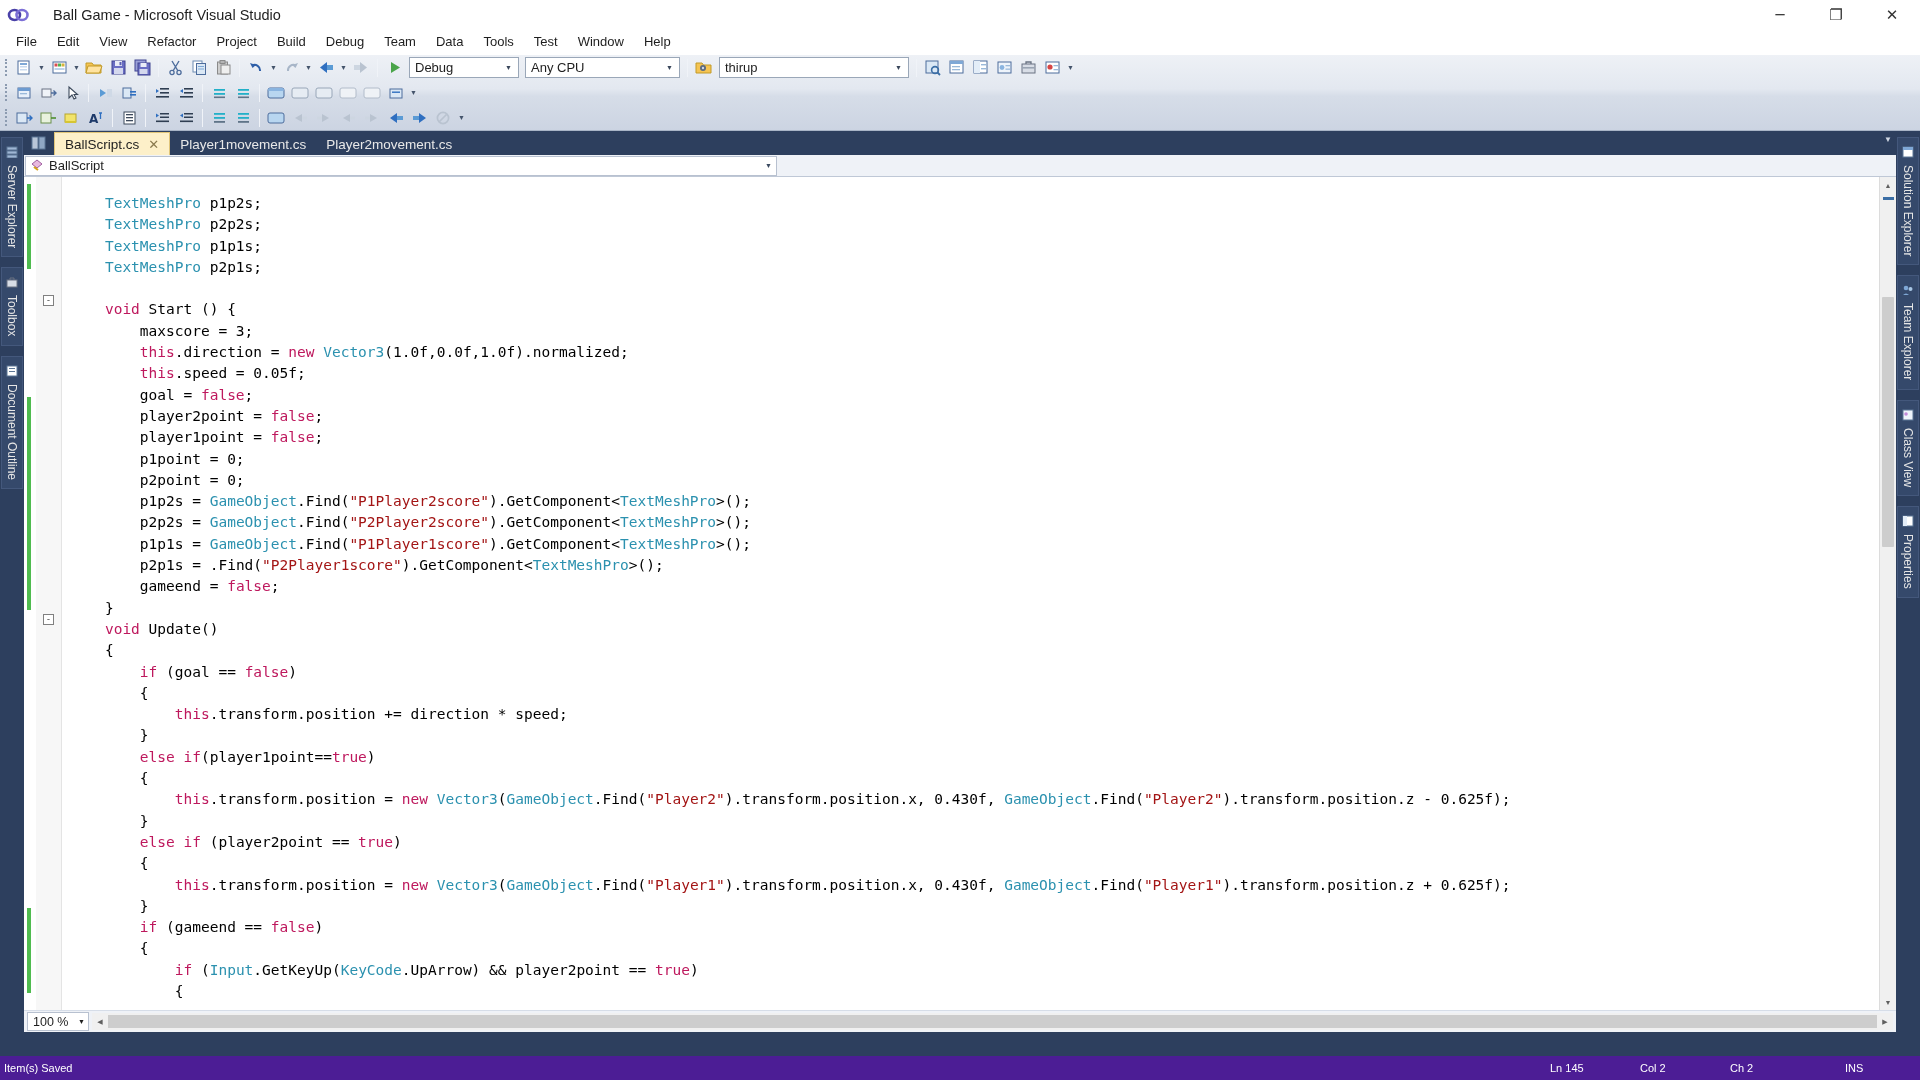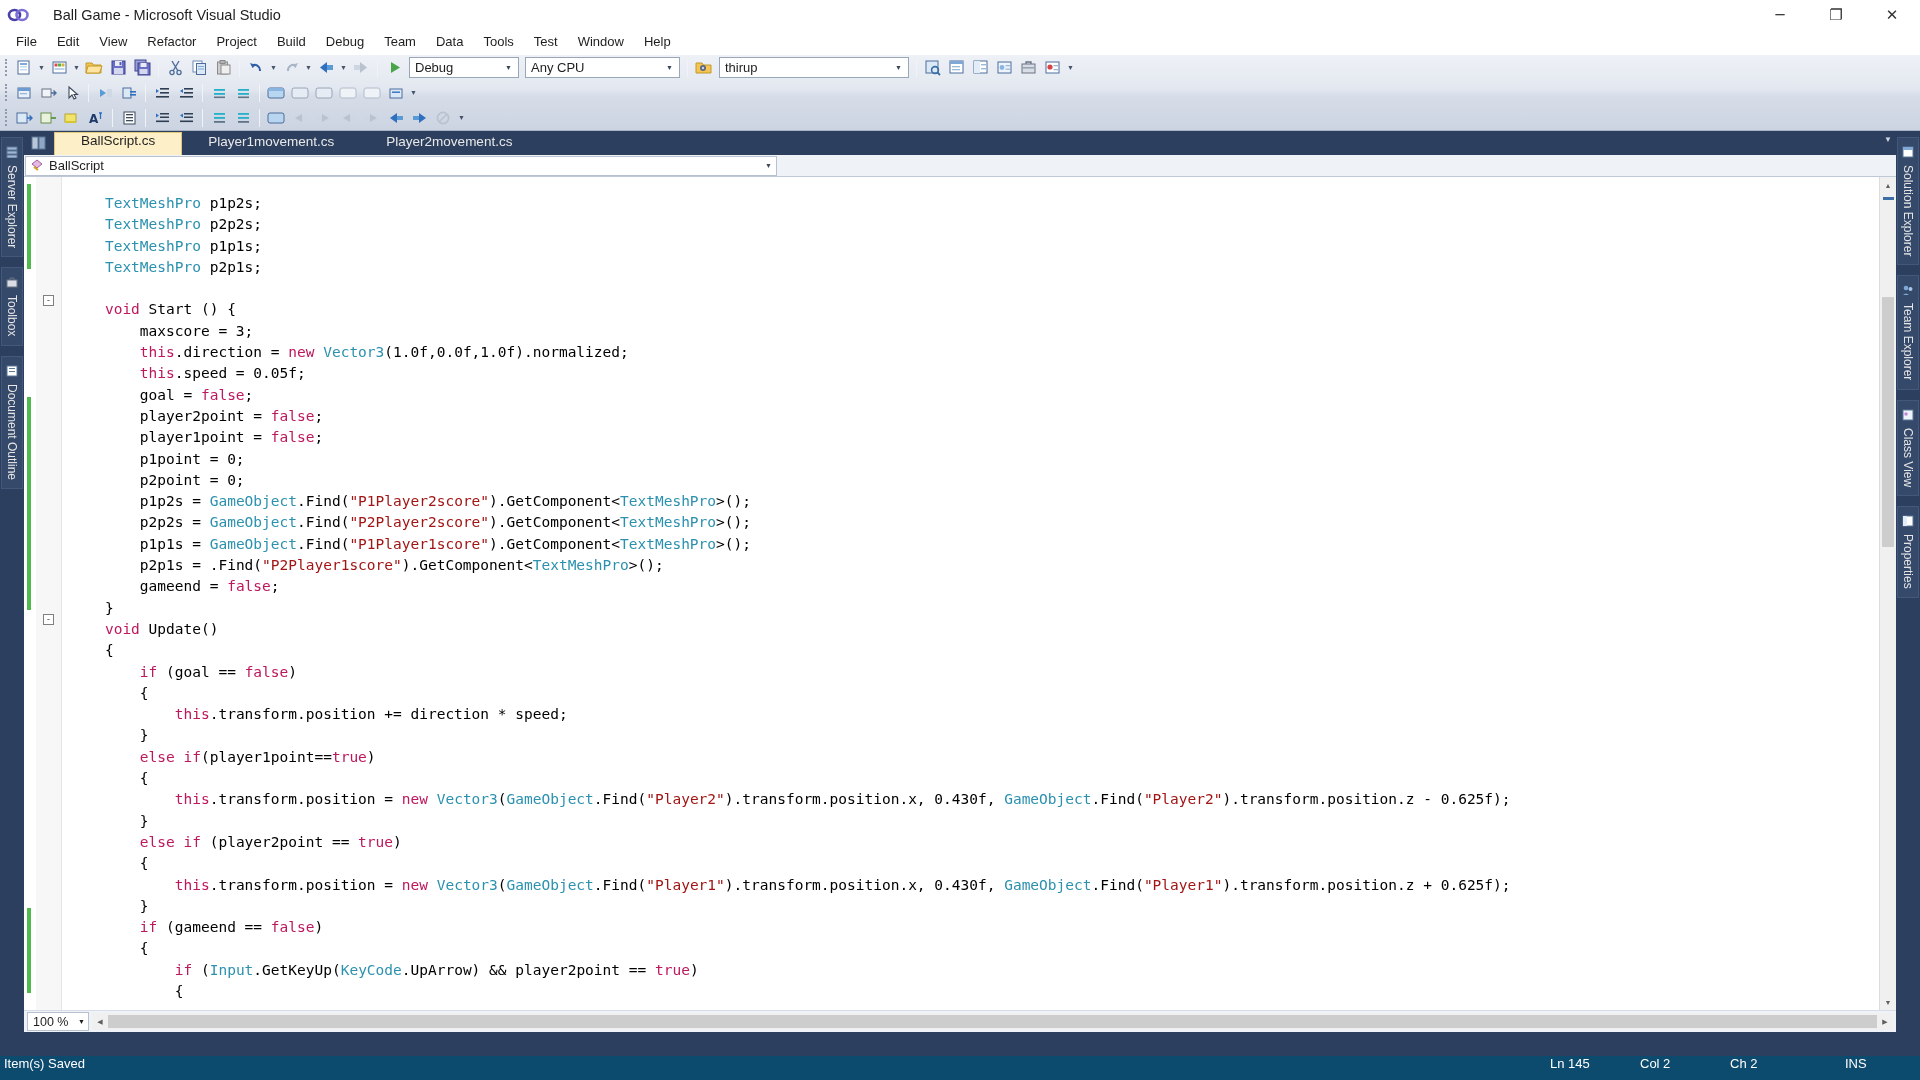--- a/index.html
+++ b/index.html
@@ -99,22 +99,22 @@
     display: flex; flex-direction: column;
   }
   .tabrow {
     height: 24px; background: #2d3f5e; display: flex; align-items: flex-end;
     position: relative; padding-left: 30px;
   }
   .tabrow .tabicon {
     position: absolute; left: 6px; top: 3px; width: 18px; height: 18px;
   }
   .doctab {
-    height: 21px; padding: 0 26px; display: flex; align-items: center;
-    font-size: 13.5px; color: #e8e8e8; gap: 9px; white-space: nowrap; flex-direction: column;
+    height: 21px; padding: 0 10px; display: flex; align-items: center;
+    font-size: 13.5px; color: #e8e8e8; gap: 9px; white-space: nowrap;
   }
   .doctab.active {
     background: #fdf0c9; color: #1e1e1e; border-top: 1px solid #e0c57a;
     border-left: 1px solid #e0c57a; border-right: 1px solid #e0c57a;
     height: 23px;
   }
   .doctab .tclose { font-size: 13px; color: #9a8b5e; font-family:"DejaVu Sans",sans-serif;}
   .doctab.active .tclose { color: #8a7a4e; }
   .tabrow-right {
     position: absolute; right: 4px; top: 4px; font-size: 8px; color: #cfd6e2;
@@ -204,22 +204,22 @@
     background: #2d3f5e;
   }
   .panel-tabs { height: 24px; display: flex; align-items: flex-end; padding-left: 24px; }
   .ptab {
     height: 21px; display: flex; align-items: center; gap: 5px;
     padding: 0 8px; font-size: 13px; color: #e8e8e8;
     background: #3a4f73; border: 1px solid #4d6389; border-bottom: none;
   }
   .statusbar {
     position: absolute; left: 0; right: 0; bottom: 0; height: 24px;
-    background: #0c4a6e; display: flex; 
-    font-size: 13px; color: #ffffff;
+    background: #4c1d95; display: flex; align-items: center;
+    font-size: 11px; color: #ffffff;
   }
   .status-left { padding-left: 4px; }
   .status-right { position: absolute; right: 0; display: flex; }
   .status-right span { display:inline-block; }
   .sb-ln { width: 90px; margin-left: 46px; } .sb-col { width: 90px; } .sb-ch { width: 115px; }
   .sb-ins { width: 75px; }
 </style>
 </head>
 <body>
 

